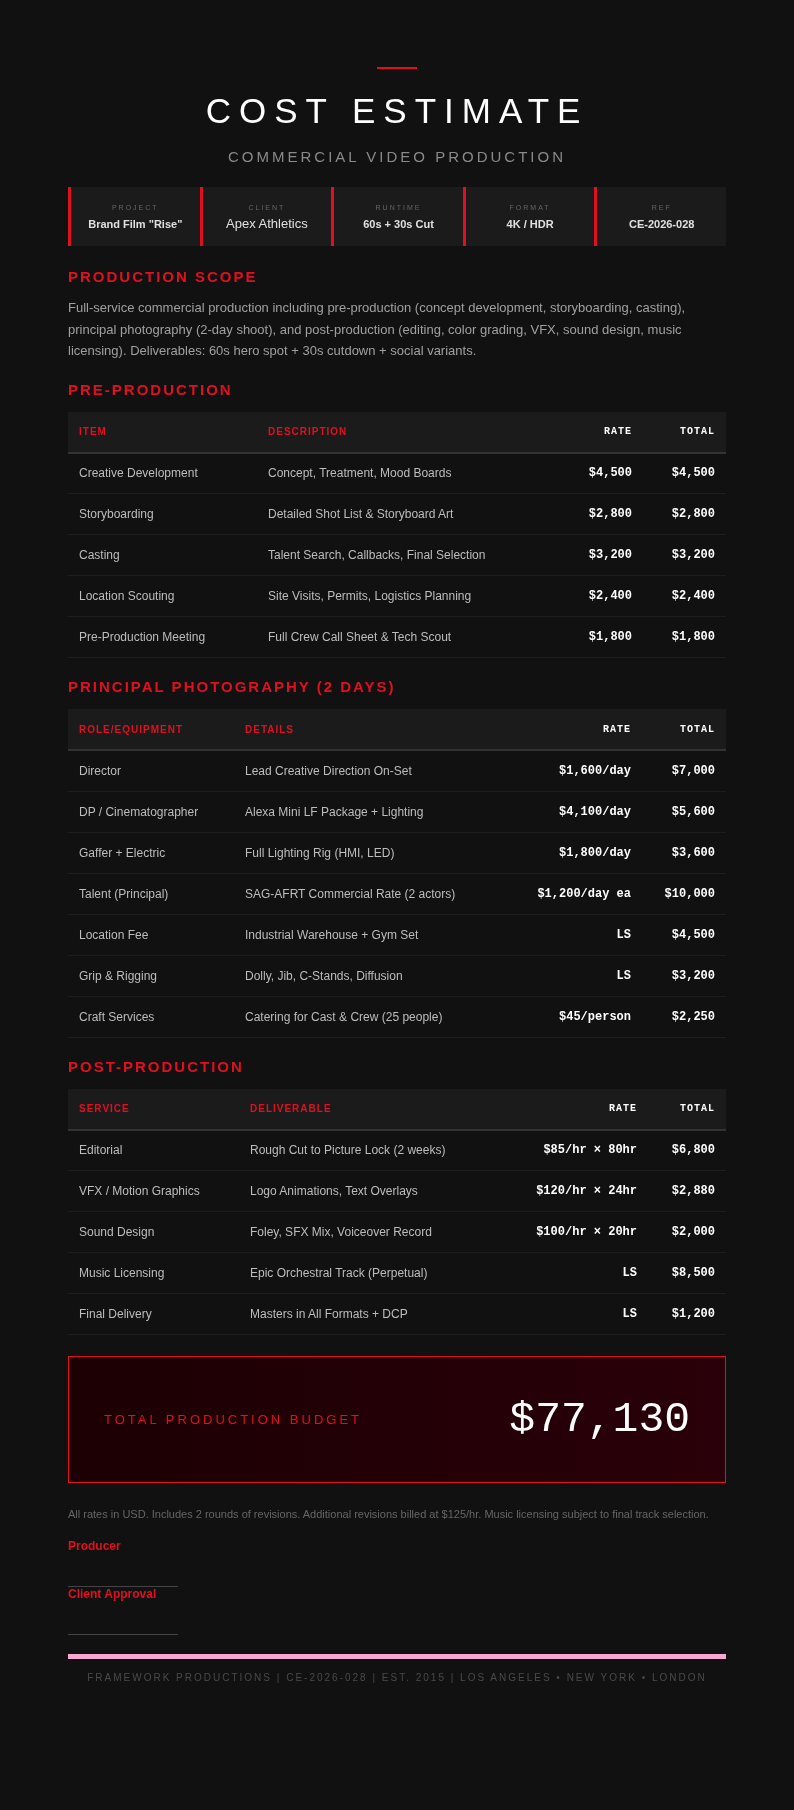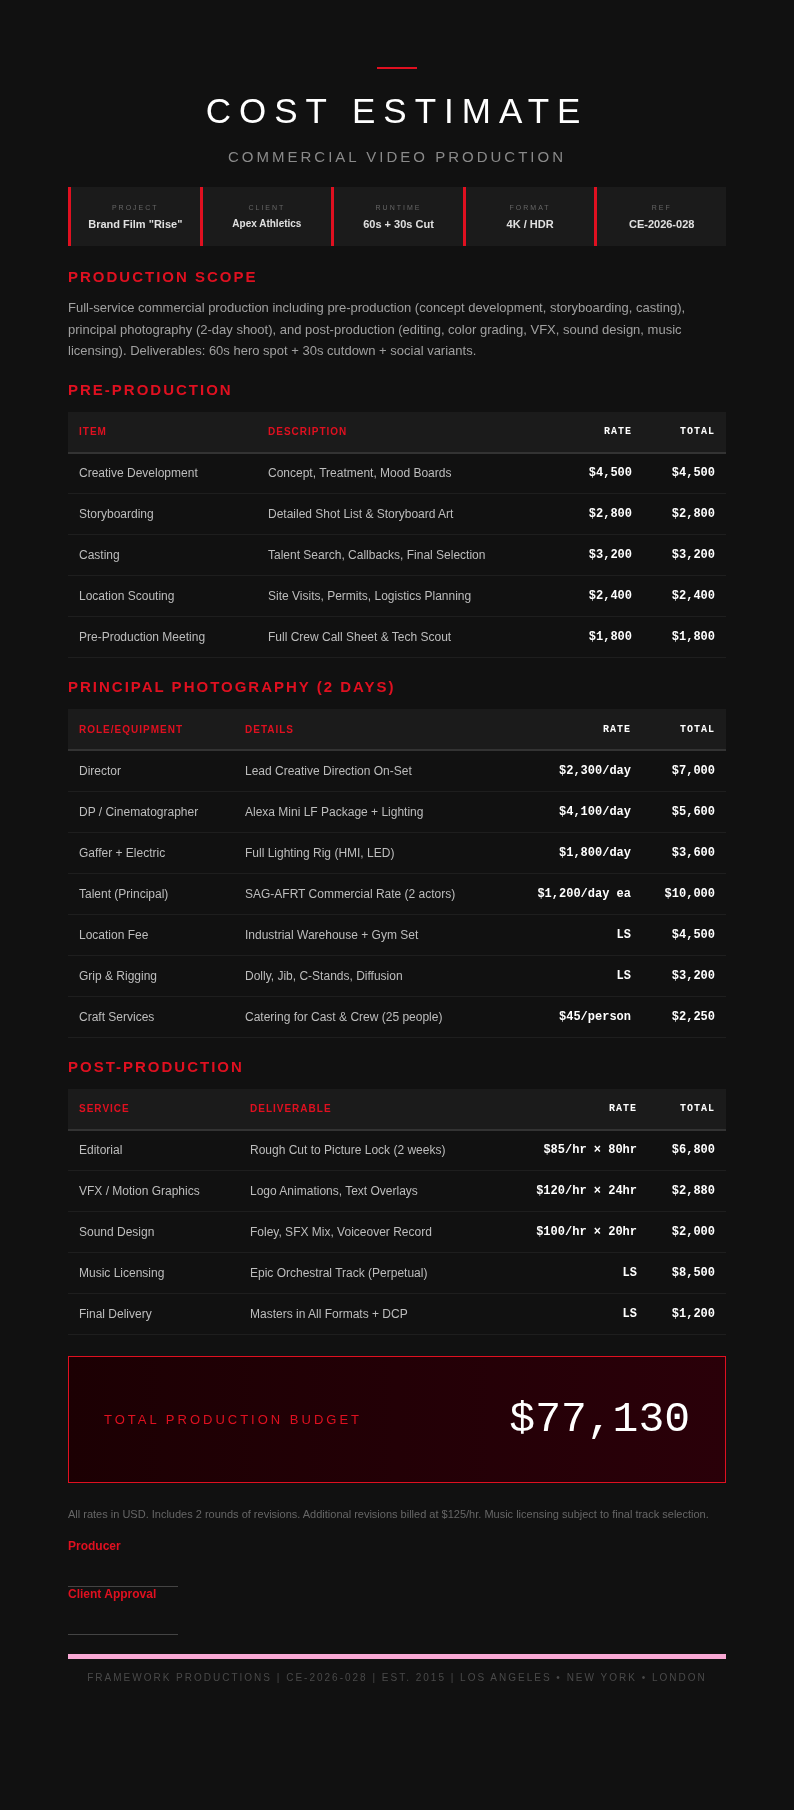--- a/index.html
+++ b/index.html
@@ -40,21 +40,21 @@
   }
   .info-cell + .info-cell { margin-left: 0; }
   .info-label {
     font-size: 7px; letter-spacing: 2px; color: #666666;
     line-height: 9px;
   }
   .info-value {
     font-size: 11px; font-weight: 700; color: #e0e0e0;
     margin-top: 6px; line-height: 13px;
   }
-  .info-value.large { font-size: 10px; font-weight: 700; margin-top: 5px; }
+  .info-value.large { font-size: 13px; font-weight: 400; margin-top: 5px; }
 
   .section-title {
     color: #e01020; font-weight: 700; font-size: 15px;
     letter-spacing: 2px; line-height: 18px;
   }
   .scope-title { margin-top: 22px; }
   .scope-text {
     color: #a0a0a0; font-size: 13px; line-height: 21.5px;
     margin-top: 11px;
   }
@@ -215,21 +215,21 @@
         <th class="red">ROLE/EQUIPMENT</th>
         <th class="red">DETAILS</th>
         <th class="mono">RATE</th>
         <th class="mono">TOTAL</th>
       </tr>
     </thead>
     <tbody>
       <tr>
         <td>Director</td>
         <td>Lead Creative Direction On-Set</td>
-        <td class="num">$2,300/day</td>
+        <td class="num">$1,600/day</td>
         <td class="num">$7,000</td>
       </tr>
       <tr>
         <td>DP / Cinematographer</td>
         <td>Alexa Mini LF Package + Lighting</td>
         <td class="num">$4,100/day</td>
         <td class="num">$5,600</td>
       </tr>
       <tr>
         <td>Gaffer + Electric</td>

